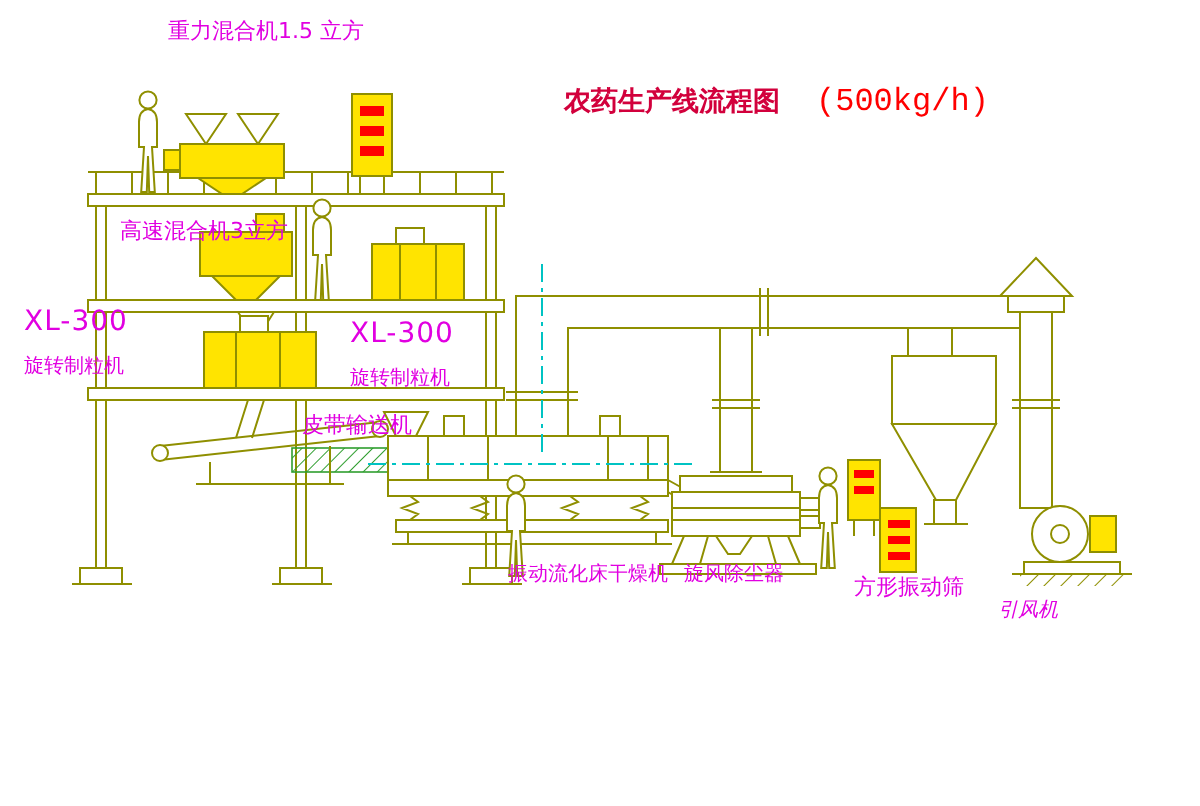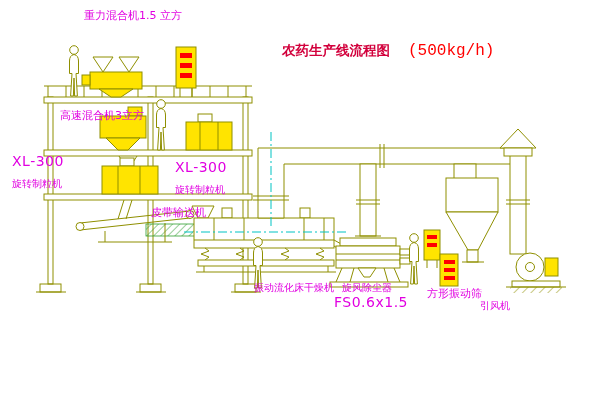--- a/index.html
+++ b/index.html
@@ -203,18 +203,17 @@
   <div class="lbl s10" style="left:12px;top:178px;">旋转制粒机</div>
 
   <div class="lbl model" style="left:175px;top:160px;">XL-300</div>
   <div class="lbl s10" style="left:175px;top:184px;">旋转制粒机</div>
 
   <div class="lbl s9" style="left:103px;top:207px;margin-left:48px;">皮带输送机</div>
 
   <div class="lbl s10" style="left:226px;top:282px;margin-left:28px;">振动流化床干燥机</div>
 
   <div class="lbl s10" style="left:342px;top:282px;">旋风除尘器</div>
-  <div class="lbl model" style="left:334px;top:295px;">FS0.6x1.5</div>
 
   <div class="lbl s9" style="left:427px;top:288px;">方形振动筛</div>
-  <div class="lbl s10" style="left:480px;top:300px;">引风机</div>
+  <div class="lbl s10" style="left:499px;top:300px;font-style:italic;">引风机</div>
 
 </div>
 
 </body></html>

